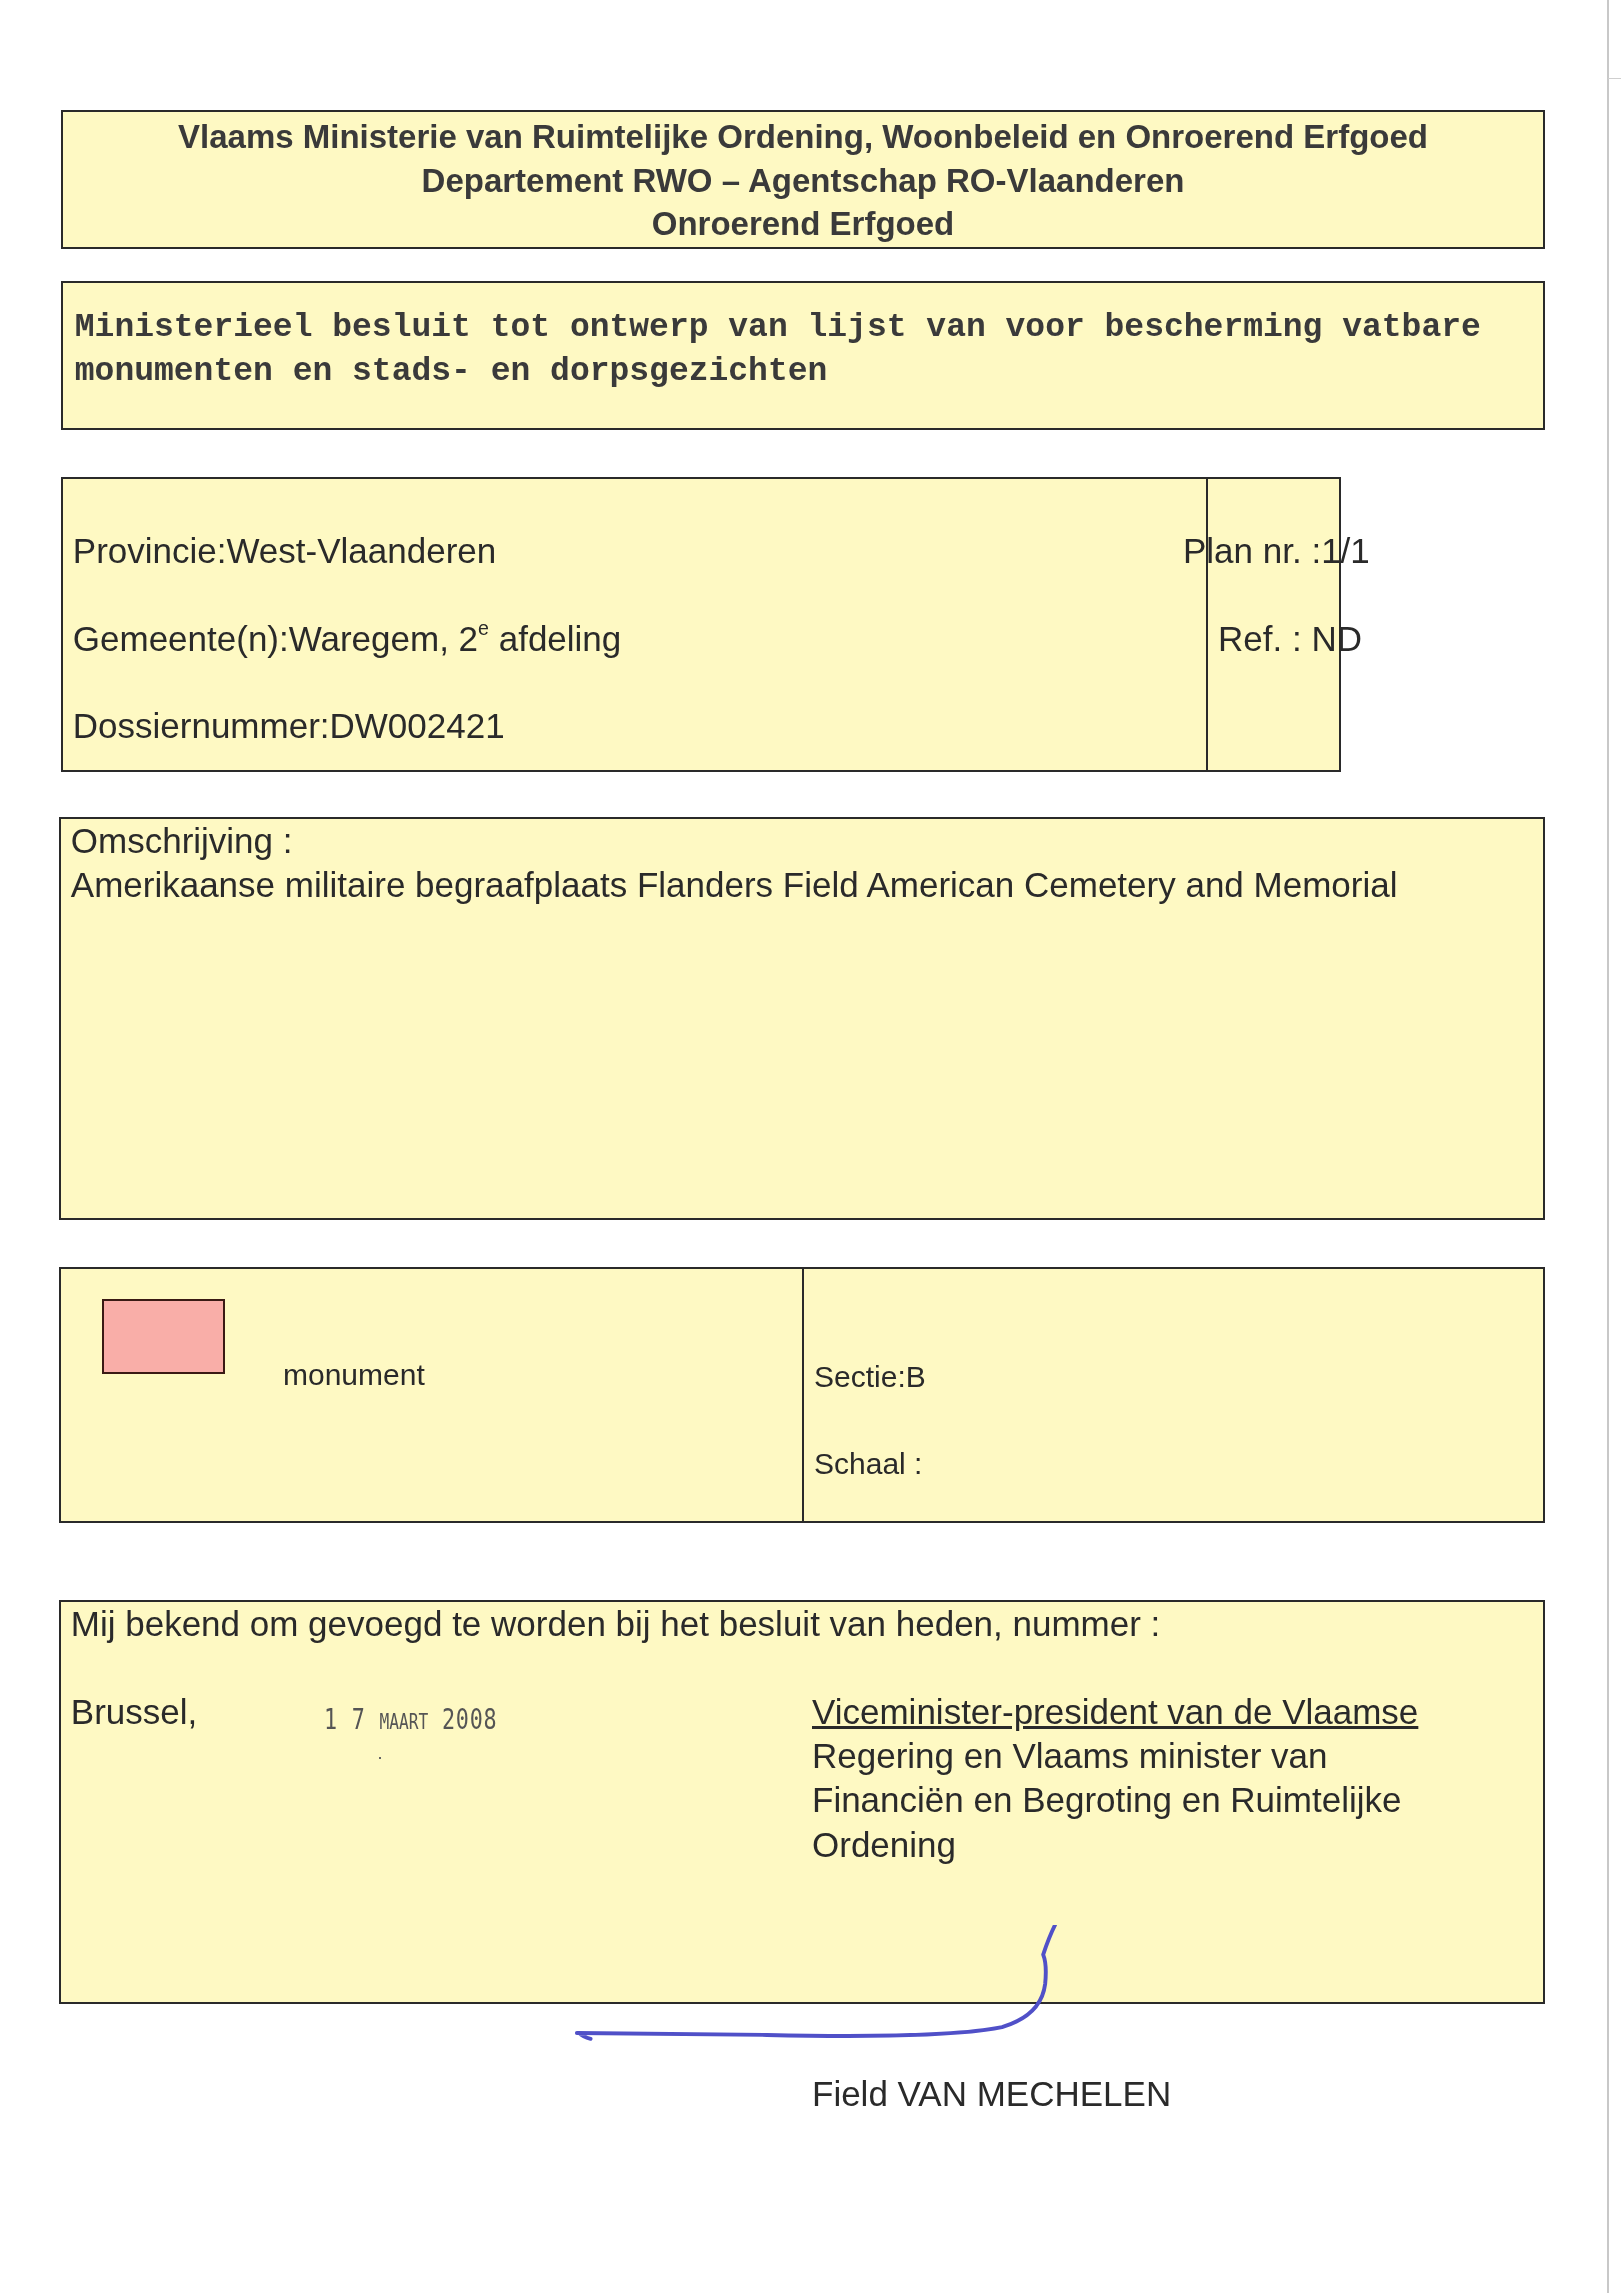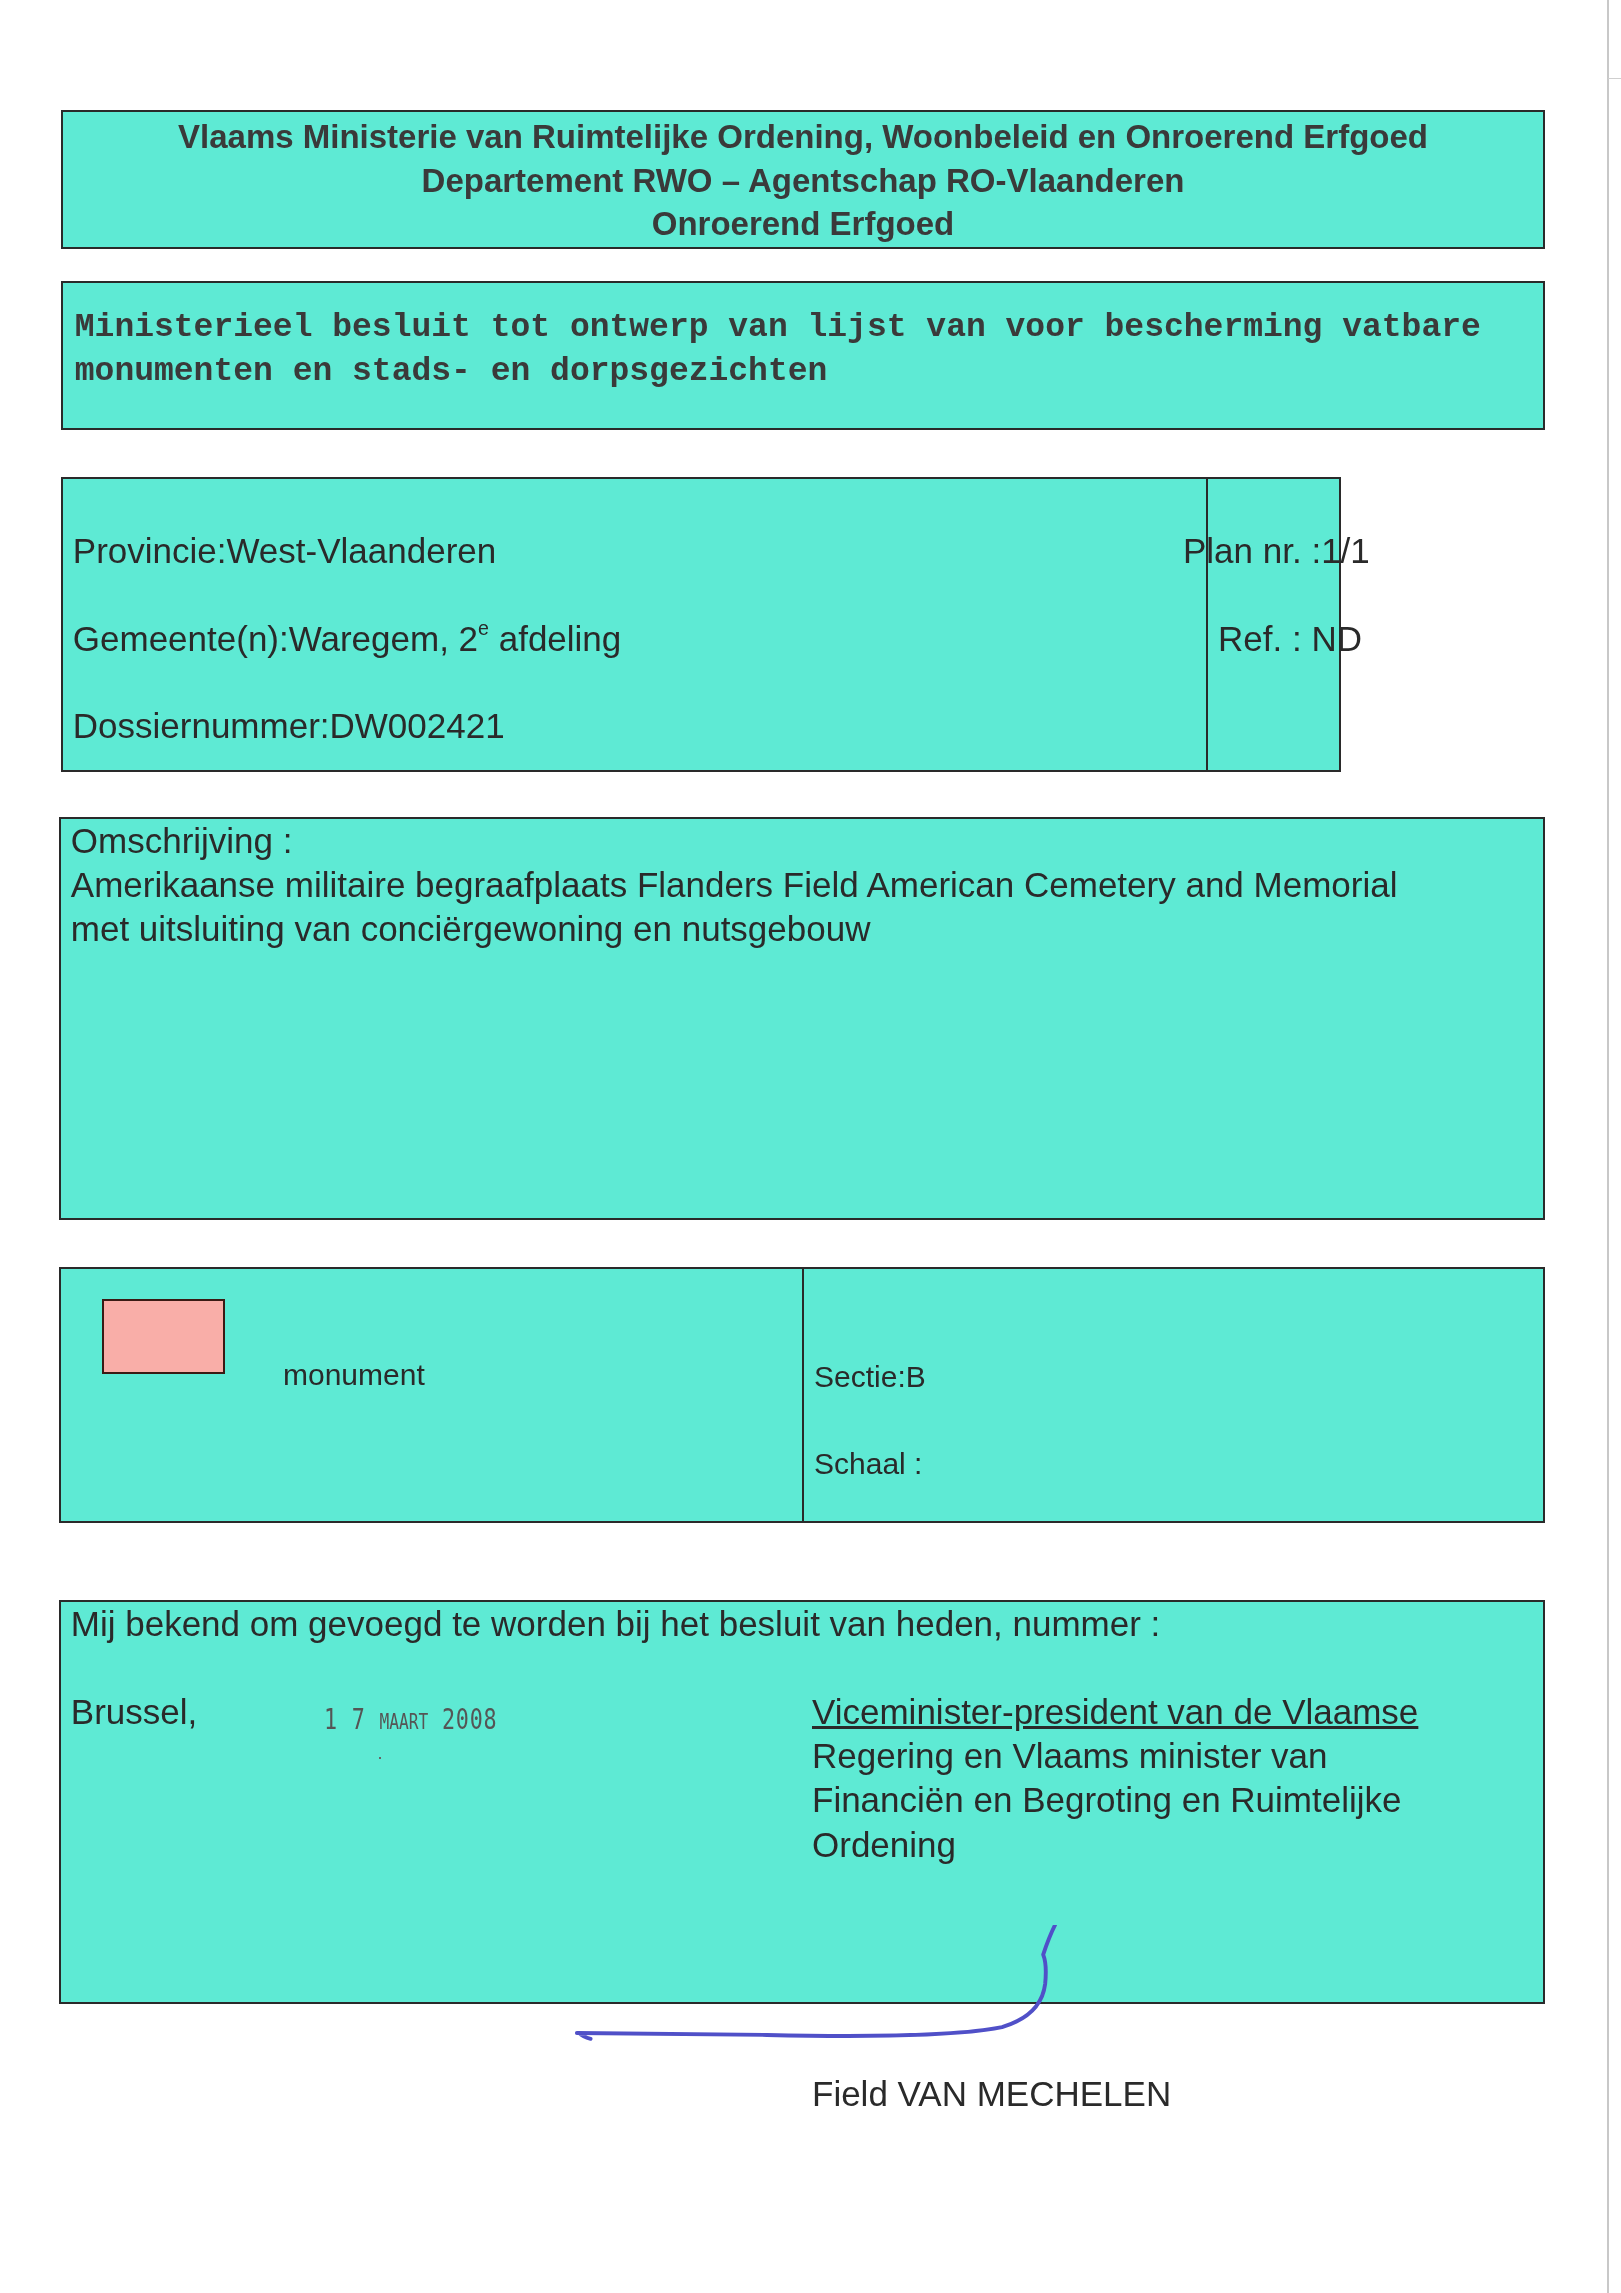--- a/index.html
+++ b/index.html
@@ -11,21 +11,21 @@
     position: absolute; left: 1607px; top: 0; width: 2px; height: 2294px;
     background: #c8c8c8;
   }
   .page-edge-tick {
     position: absolute; left: 1608px; top: 78px; width: 12.7px; height: 1px;
     background: #cfcfcf;
   }
   .box {
     position: absolute; box-sizing: border-box;
     border: 2.9px double #2a2a2a;
-    background: #5eead4;
+    background: #fef9c3;
   }
   .bold { font-weight: bold; color: #3a3a3a; }
   .line { position: absolute; white-space: nowrap; }
 
   
   #hdr { left: 61px; top: 110px; width: 1484px; height: 139px; }
   #hdr .line { left: 0; width: 100%; text-align: center; font-size: 33px; line-height: 44px; }
 
   
   #title { left: 61px; top: 281px; width: 1484px; height: 149px; }
@@ -95,21 +95,20 @@
     <span>Plan nr. :</span><span>1/1</span>
   </div>
   <div class="line" style="left:1155px; top:140px;">
     <span>Ref. : </span><span>ND</span>
   </div>
 </div>
 
 <div class="box" id="desc">
   <div class="line" style="top:0px;">Omschrijving :</div>
   <div class="line" style="top:44px;">Amerikaanse militaire begraafplaats Flanders Field American Cemetery and Memorial</div>
-  <div class="line" style="top:88px;">met uitsluiting van conciërgewoning en nutsgebouw</div>
 </div>
 
 <div class="box" id="legend">
   <div class="swatch" id="swatch" style="background: rgb(249, 174, 168);"></div>
   <div class="line" style="left:222px; top:39px;">monument</div>
   <div class="divider"></div>
   <div class="line" style="left:753px; top:41px;">
     <span>Sectie:</span><span>B</span>
   </div>
   <div class="line" style="left:753px; top:128px;">

